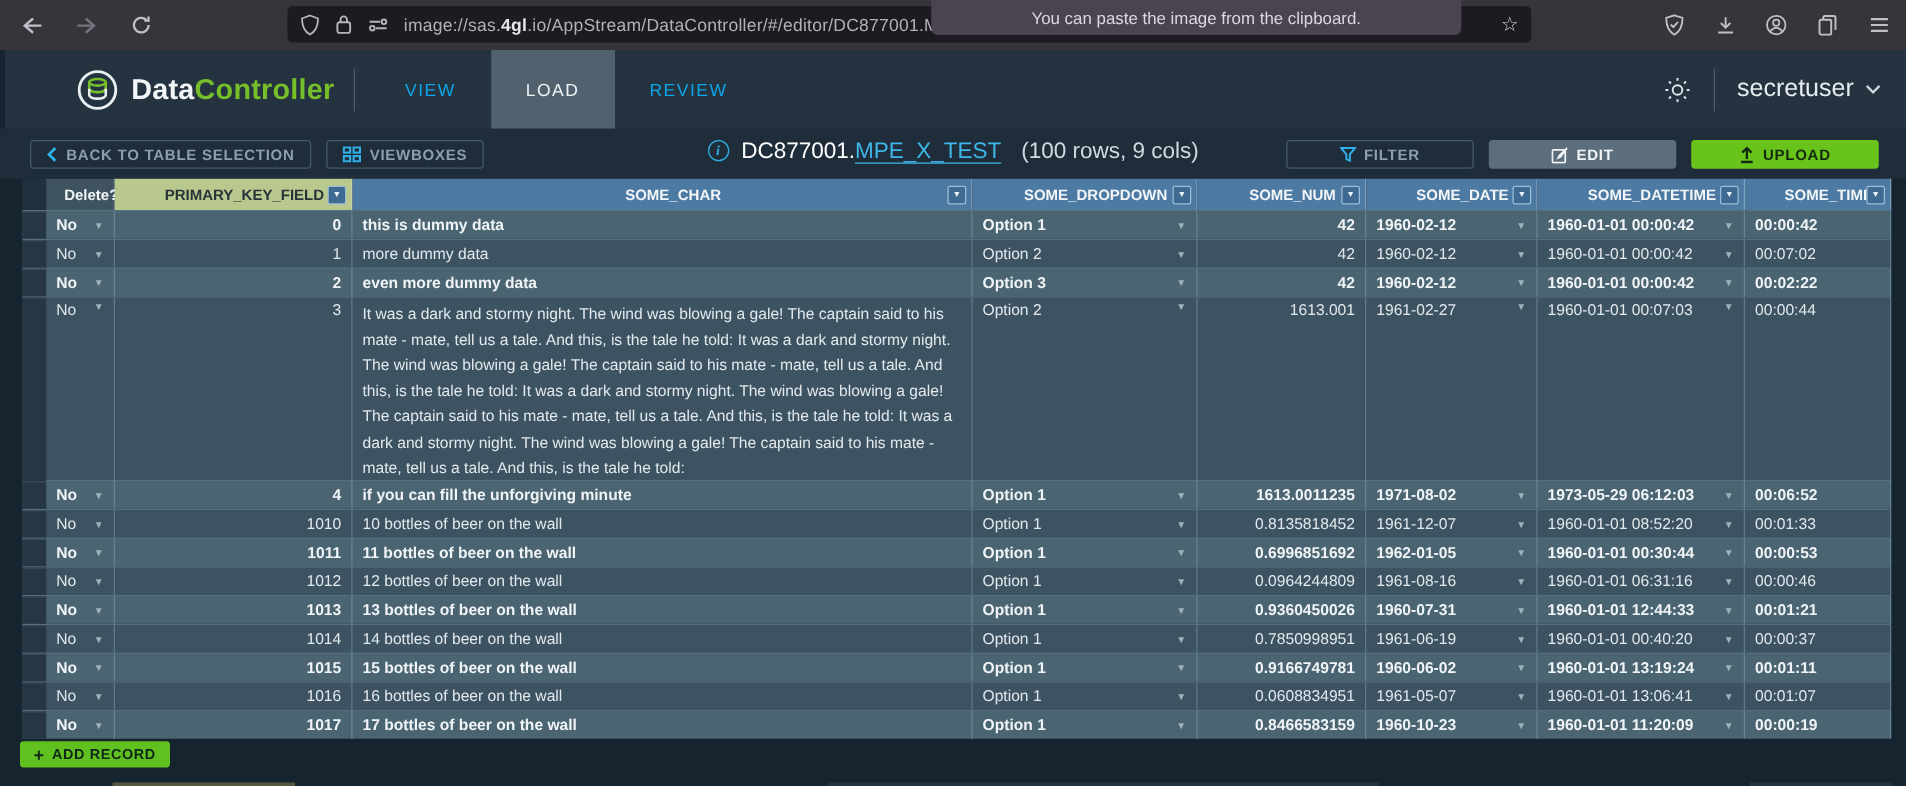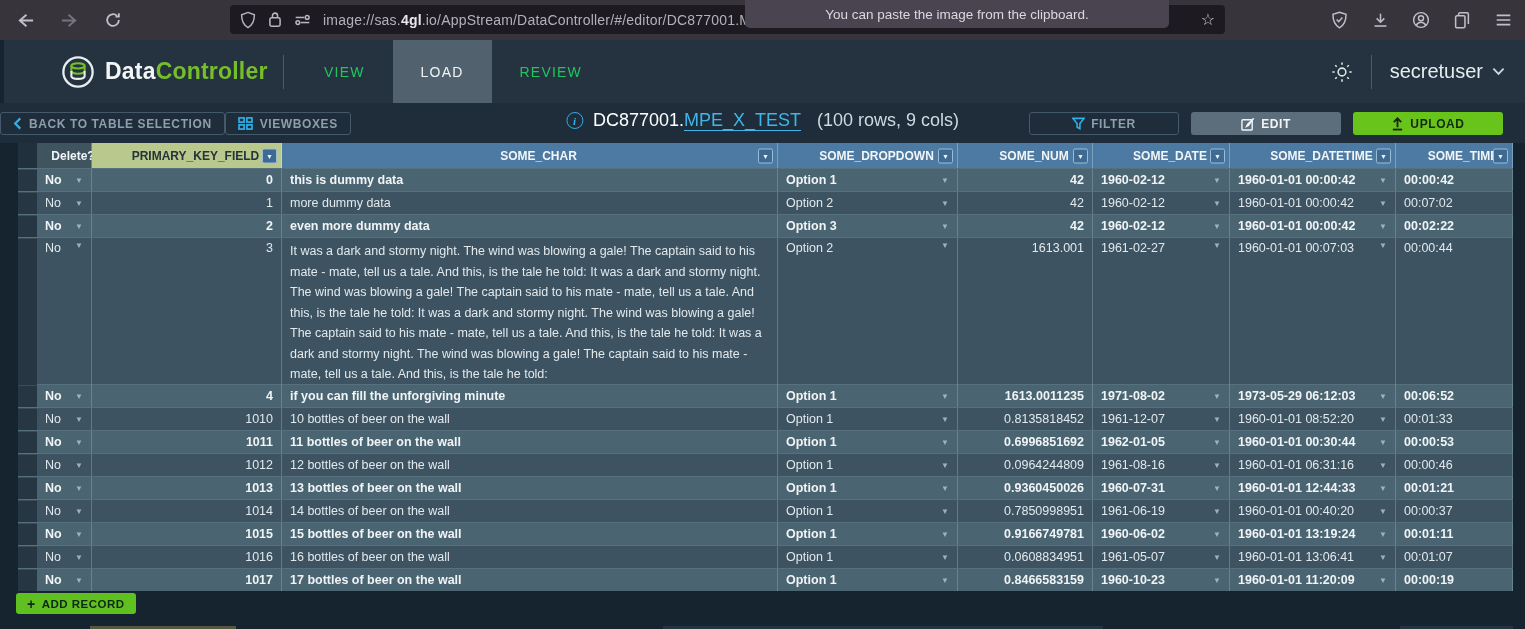--- a/index.html
+++ b/index.html
@@ -27,30 +27,30 @@
   
   .appbar { position:absolute; top:40px; left:4px; width:1525px; height:63px; background:#24333f;
     display:flex; align-items:stretch;padding-left:37px; }
   .brand { display:flex; align-items:center; gap:10px; padding-left:20px; width:242px; }
   .brand-name { font-size:23px; font-weight:700; letter-spacing:.2px; }
   .brand-name .w { color:#f3f6f7; }
   .brand-name .g { color:#76bf2a; }
   .vline { width:1px; background:#4c5c68; height:34px; align-self:center; }
   .tabs { display:flex; align-items:stretch; margin-left:12px; }
   .tab { display:flex; align-items:center; padding:0 28px; font-size:14px; letter-spacing:1.2px;
-    color:#22c55e; cursor:pointer; }
+    color:#0ea5e9; cursor:pointer; }
   .tab.active { background:#51626e; color:#f0f4f6; }
   .appbar-right { margin-left:auto; display:flex; align-items:center; gap:18px; padding-right:24px; }
   .sun { color:#dfe6ea; display:flex; }
   .user { font-size:20px; color:#e6ecef; display:flex; align-items:center; gap:9px; }
   .user .chev { font-size:11px; color:#cdd6db; }
 
   
   .toolbar { position:absolute; top:103px; left:0; width:1525px; height:40px; background:#1e2d39; }
-  .tb-left { position:absolute; left:0; top:9px; display:flex; }
+  .tb-left { position:absolute; left:24px; top:9px; display:flex; gap:12px; }
   .obtn { height:23px; border:1px solid #44596a; border-radius:3px; background:transparent;
     color:#8c9fab; font-size:12px; font-weight:700; letter-spacing:.6px; display:flex;
     align-items:center; gap:7px; padding:0 12px; cursor:pointer; font-family:inherit; }
   .obtn .bicon { color:#2fb0e8; display:flex; }
   .title { position:absolute; left:50%; top:7px; transform:translateX(-50%); display:flex;
     align-items:center; gap:10px; white-space:nowrap; }
   .info-i { width:17px; height:17px; border:1.5px solid #2fb0e8; border-radius:50%; color:#2fb0e8;
     font-size:11px; font-weight:700; display:flex; align-items:center; justify-content:center;
     font-family:"Liberation Serif", serif; font-style:italic; }
   .title .lib { font-size:18px; color:#ffffff; }

